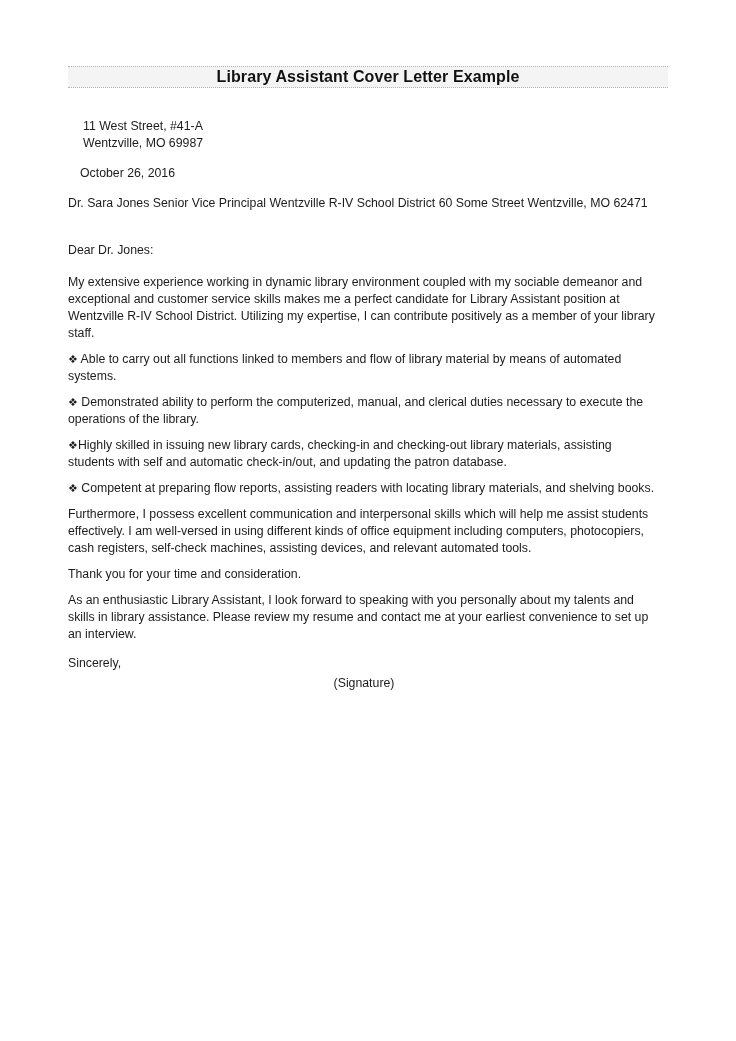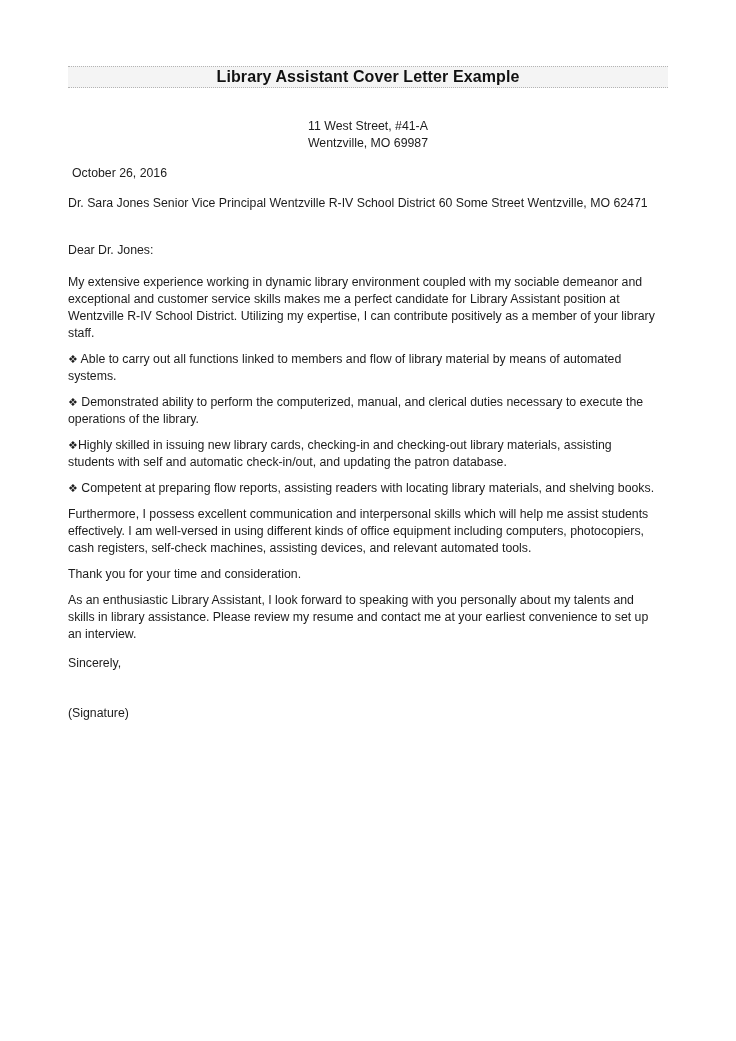--- a/index.html
+++ b/index.html
@@ -54,29 +54,28 @@
     position: absolute;
     left: 68px;
     top: 118px;
     width: 592px;
     font-size: 12.3px;
     line-height: 17px;
     color: #1c1c1c;
   }
 
   .block {
-    margin: 0 0 13px 8px;
-    text-align: center;
+    margin: 0 0 13px 15px;
   }
   .block .line {
     display: block;
   }
 
   .date-block {
-    margin: 0 0 13px 4px;
+    margin: 0 0 13px 12px;
   }
 
   .recipient-block {
     margin: 0 0 30px 0;
   }
 
   .salutation {
     margin: 0 0 15px 0;
   }
 
@@ -91,21 +90,22 @@
   }
   .bullet-glyph {
     font-size: 11px;
     line-height: 17px;
   }
 
   .closing {
     margin: 12px 0 0 0;
   }
   .signature-block {
-    margin: 33px 0 0 0;
+    margin: 3px 0 0 0;
+    text-align: center;
   }
   .signature-block .line {
     display: block;
   }
 </style>
 </head>
 <body>
 
 <div class="page">
 

